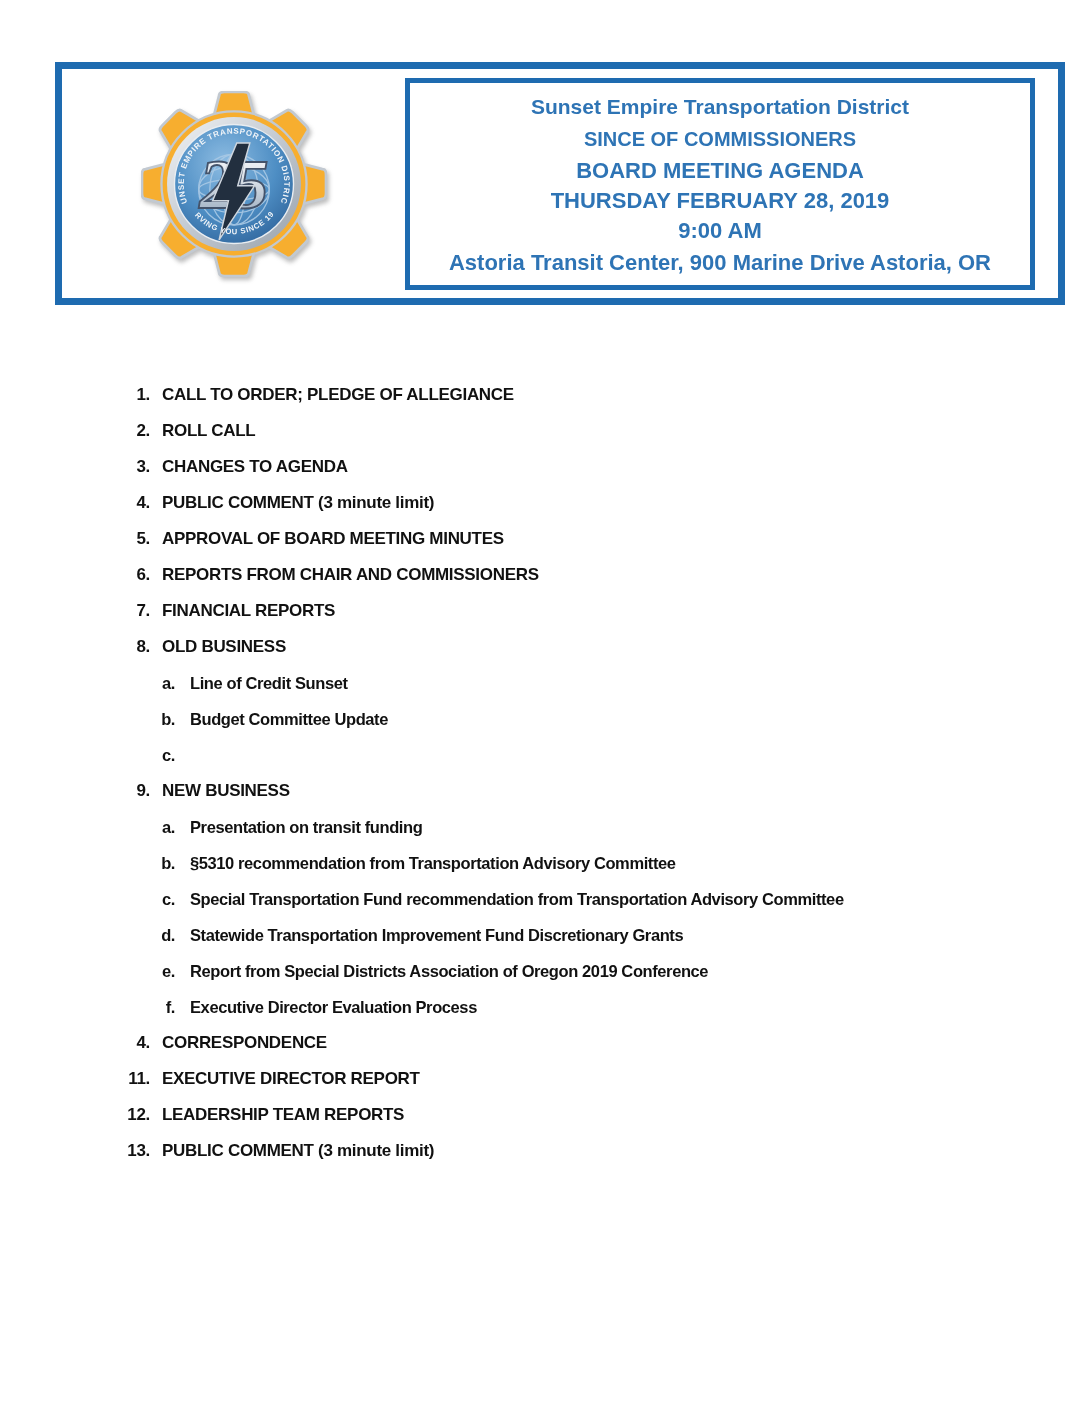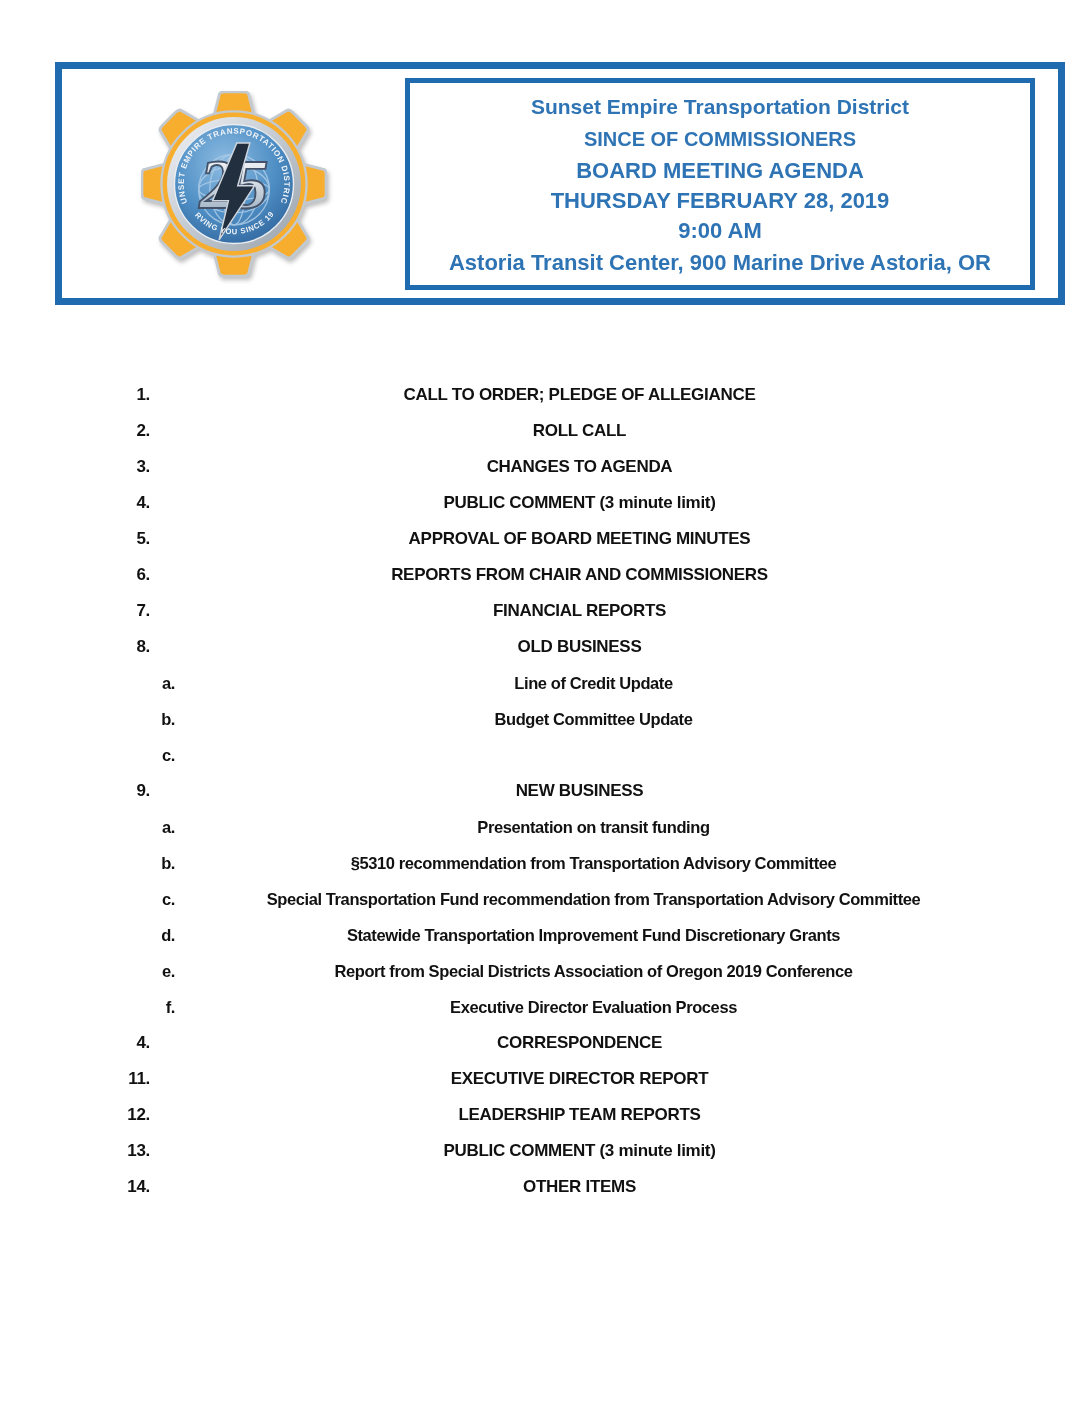--- a/index.html
+++ b/index.html
@@ -33,21 +33,21 @@
   .agenda{position:absolute;left:97px;top:384px;width:900px;}
   .agenda-heading{
     font-size:19px;font-weight:bold;line-height:22px;margin-bottom:15px;
     letter-spacing:-0.2px;
   }
   .row{display:flex;line-height:22px;margin-bottom:14px;
        font-size:17px;font-weight:bold;letter-spacing:-0.3px;}
   .row .num{width:53px;text-align:right;margin-right:12px;flex:none;}
   .row.sub{font-size:16.5px;letter-spacing:-0.4px;}
   .row.sub .letter{width:78px;text-align:right;margin-right:15px;flex:none;}
-  .row .txt{flex:1;text-align:center;}
+  .row .txt{flex:1;}
 </style>
 </head>
 <body>
 
 <div class="header-box">
 
   <div class="logo-area">
     <svg width="186" height="186" viewBox="0 0 200 200">
       <defs>
         <radialGradient id="blueG" cx="42%" cy="32%" r="80%">
@@ -147,21 +147,21 @@
     <span class="num">7.</span>
     <span class="txt">FINANCIAL REPORTS</span>
   </div>
   <div class="row">
     <span class="num">8.</span>
     <span class="txt">OLD BUSINESS</span>
   </div>
 
   <div class="row sub">
     <span class="letter">a.</span>
-    <span class="txt">Line of Credit Update</span>
+    <span class="txt">Line of Credit Sunset</span>
   </div>
   <div class="row sub">
     <span class="letter">b.</span>
     <span class="txt">Budget Committee Update</span>
   </div>
   <div class="row sub">
     <span class="letter">c.</span>
   </div>
 
   <div class="row">
@@ -203,17 +203,13 @@
     <span class="txt">EXECUTIVE DIRECTOR REPORT</span>
   </div>
   <div class="row">
     <span class="num">12.</span>
     <span class="txt">LEADERSHIP TEAM REPORTS</span>
   </div>
   <div class="row">
     <span class="num">13.</span>
     <span class="txt">PUBLIC COMMENT (3 minute limit)</span>
   </div>
-  <div class="row">
-    <span class="num">14.</span>
-    <span class="txt">OTHER ITEMS</span>
-  </div>
 </div>
 
 </body></html>

